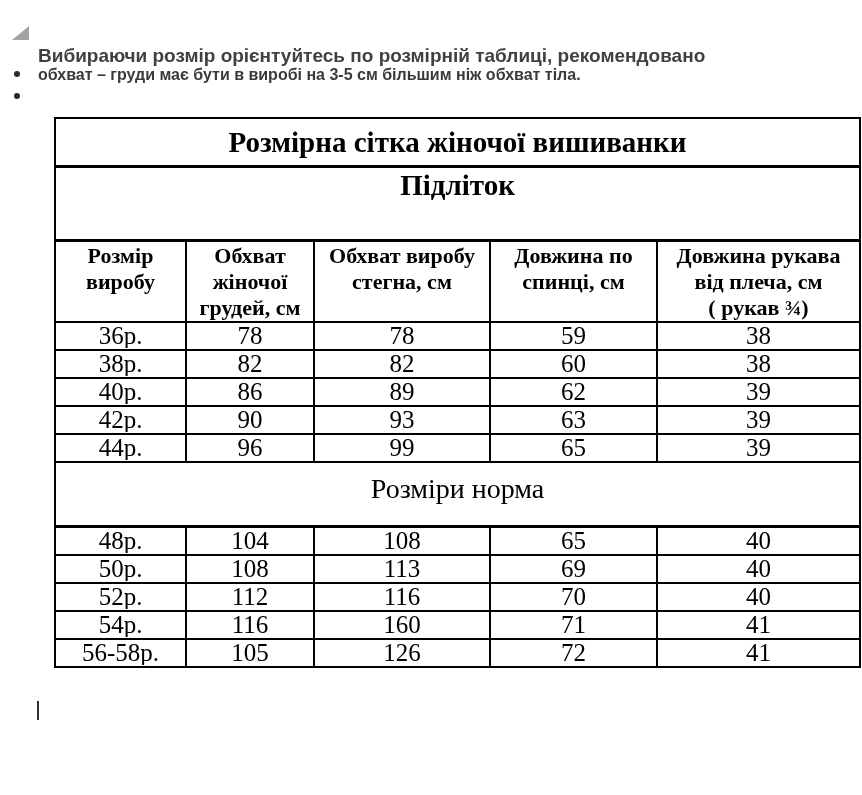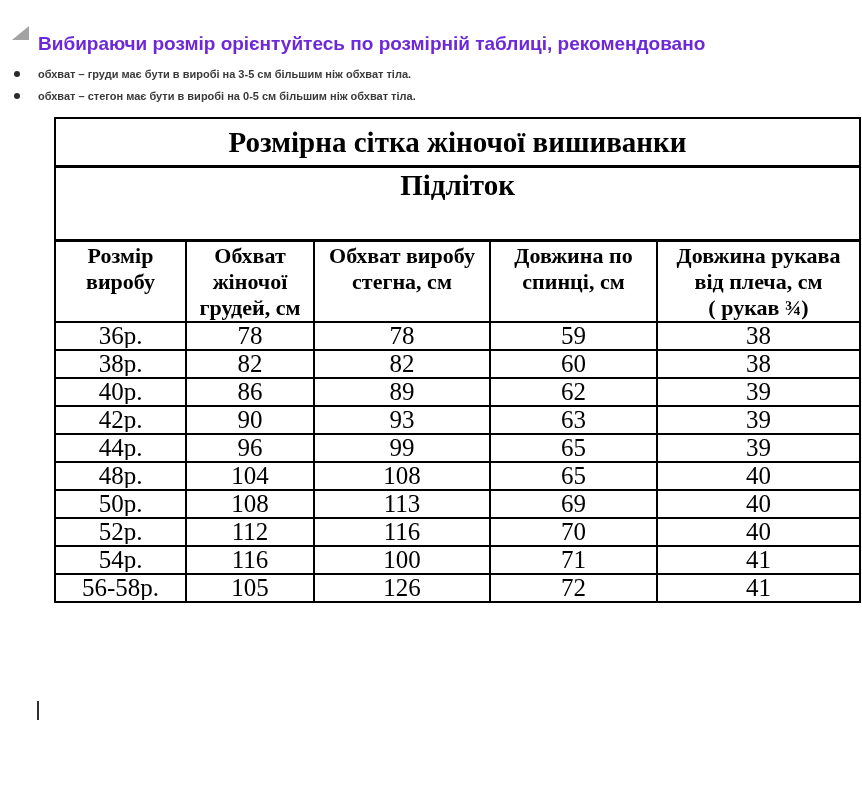--- a/index.html
+++ b/index.html
@@ -17,39 +17,39 @@
     left: 12px;
     top: 26px;
     width: 17px;
     height: 14px;
     background: #a3a3a3;
     clip-path: polygon(100% 0, 100% 100%, 0 100%);
   }
   .intro-heading {
     position: absolute;
     left: 38px;
-    top: 32px;
+    top: 44px;
     width: 790px;
     font-family: "Liberation Sans", sans-serif;
     font-weight: bold;
     font-size: 19px;
     line-height: 23px;
-    color: #6d28d9;
+    color: #404040;
     white-space: nowrap;
   }
   .intro-bullets {
     position: absolute;
     left: 38px;
     top: 64px;
     margin: 0;
     padding: 0;
     list-style: none;
     font-family: "Liberation Sans", sans-serif;
     font-weight: bold;
-    font-size: 11px;
+    font-size: 16px;
     line-height: 21.5px;
     color: #3a3a3a;
   }
   .intro-bullets li { position: relative; white-space: nowrap; }
   .intro-bullets li .bullet-dot {
     position: absolute;
     left: -24px;
     top: 7px;
     width: 6px;
     height: 6px;
@@ -124,21 +124,21 @@
 <body>
 
 <div class="page">
 
   <div class="corner-triangle"></div>
 
   <div class="intro-heading">Вибираючи розмір орієнтуйтесь по розмірній таблиці, рекомендовано</div>
 
   <ul class="intro-bullets">
     <li><span class="bullet-dot"></span><span>обхват – груди має бути в виробі на 3-5 см більшим ніж обхват тіла.</span></li>
-    <li><span class="bullet-dot"></span><span>обхват – стегон має бути в виробі на 0-5 см більшим ніж обхват тіла.</span></li>
+    <li><span class="bullet-dot"></span></li>
   </ul>
 
   <table class="size-table">
     <colgroup>
       <col style="width:131px">
       <col style="width:128px">
       <col style="width:176px">
       <col style="width:167px">
       <col style="width:203px">
     </colgroup>
@@ -193,20 +193,23 @@
         <td>39</td>
       </tr>
       <tr class="data-row">
         <td>44р.</td>
         <td>96</td>
         <td>99</td>
         <td>65</td>
         <td>39</td>
       </tr>
 
+      <tr class="section-norma-row">
+        <td colspan="5">Розміри норма</td>
+      </tr>
 
       <tr class="data-row">
         <td>48р.</td>
         <td>104</td>
         <td>108</td>
         <td>65</td>
         <td>40</td>
       </tr>
       <tr class="data-row">
         <td>50р.</td>
@@ -218,21 +221,21 @@
       <tr class="data-row">
         <td>52р.</td>
         <td>112</td>
         <td>116</td>
         <td>70</td>
         <td>40</td>
       </tr>
       <tr class="data-row">
         <td>54р.</td>
         <td>116</td>
-        <td>100</td>
+        <td>160</td>
         <td>71</td>
         <td>41</td>
       </tr>
       <tr class="data-row">
         <td>56-58р.</td>
         <td>105</td>
         <td>126</td>
         <td>72</td>
         <td>41</td>
       </tr>

